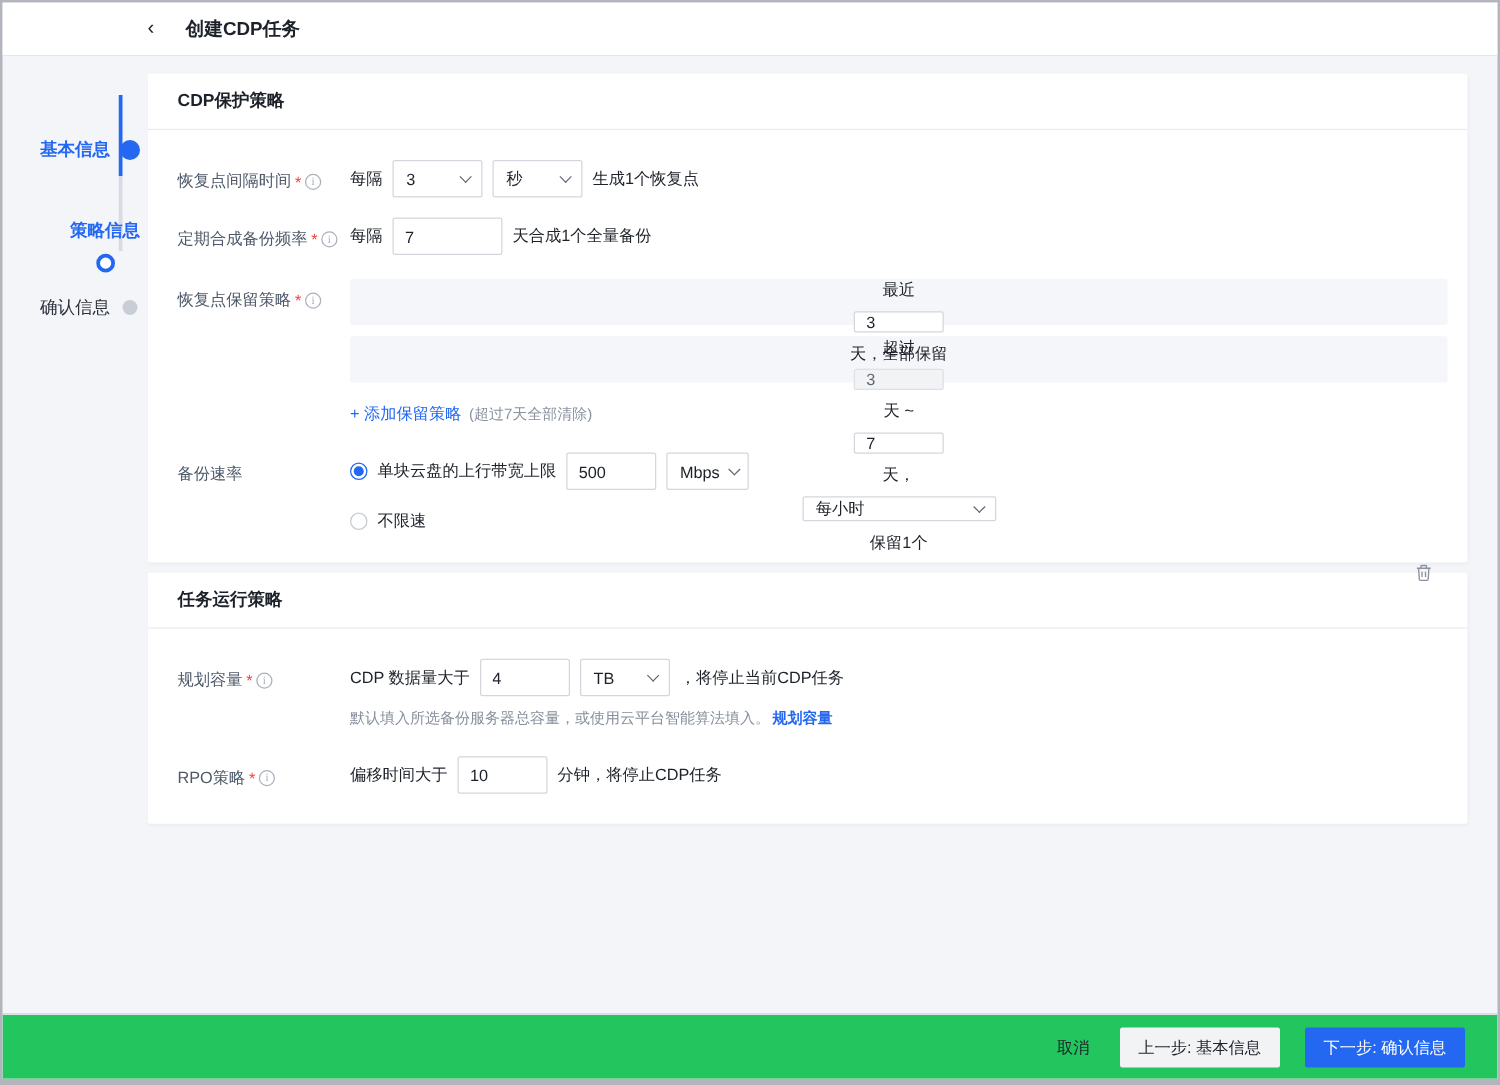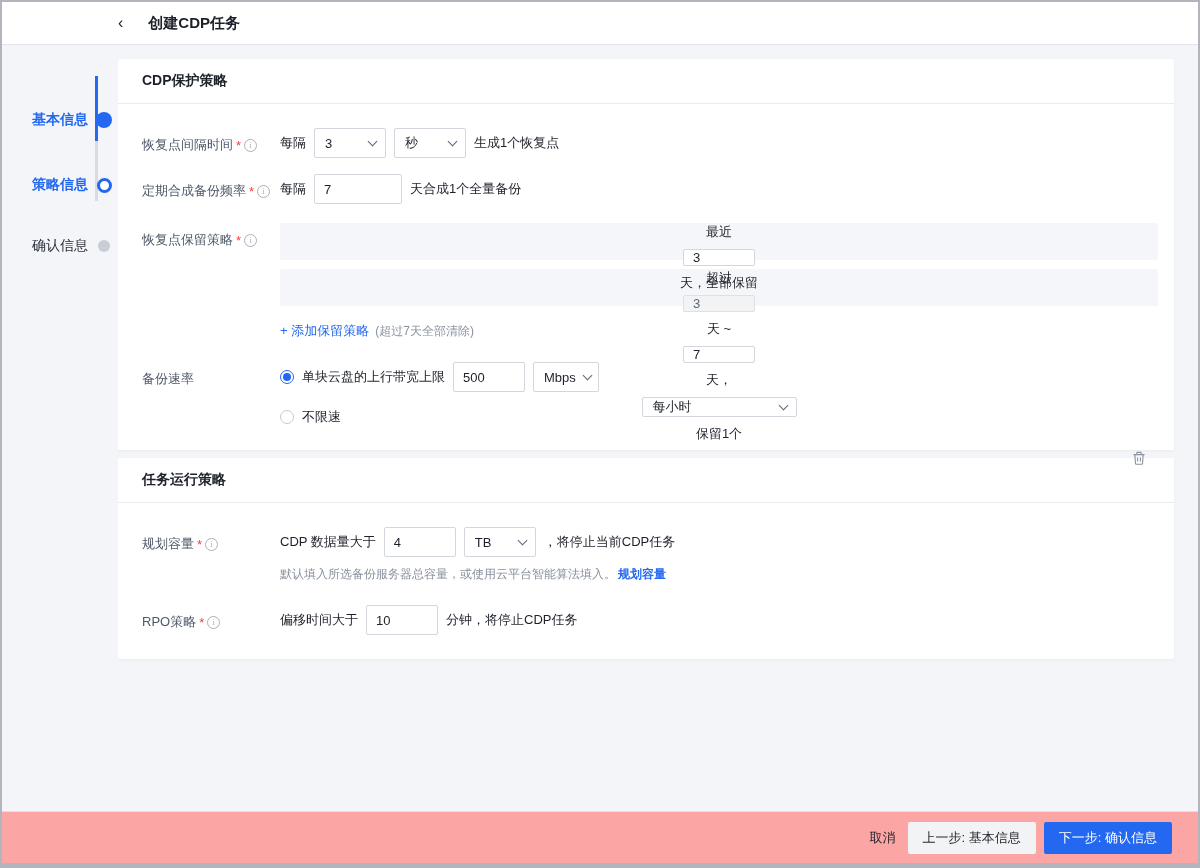--- a/index.html
+++ b/index.html
@@ -24,21 +24,21 @@
   .track.blue { top:31px; height:65px; background:#2468f2; }
   .track.grey { top:96px; height:60px; background:#d8dbe2; }
   .step { position:absolute; right:6px; display:flex; align-items:center; gap:8px; }
   .step-label { font-size:14px; }
   .step.done .step-label, .step.current .step-label { color:#2468f2; font-weight:bold; }
   .step.pending .step-label { color:#2b303b; }
   .dotbox { width:16px; height:16px; display:flex; align-items:center; justify-content:center; }
   .dot-done { width:16px; height:16px; border-radius:50%; background:#2468f2; }
   .dot-current { width:15px; height:15px; border-radius:50%; background:#fff; border:3px solid #2468f2; }
   .dot-pending { width:12px; height:12px; border-radius:50%; background:#c9cdd6; }
-  .step1 { top:66px; } .step2 { top:131px; } .step3 { top:192px; }
+  .step1 { top:66px; } .step2 { top:131px;flex-direction:column; } .step3 { top:192px; }
 
   
   .main { flex:1; padding:14px 24px 0 0; overflow:hidden; }
   .card { background:#fff; border-radius:2px; box-shadow:0 1px 3px rgba(31,35,41,.05); }
   .card + .card { margin-top:8px; }
   .card-head { height:45px; display:flex; align-items:center; padding:0 24px;
                border-bottom:1px solid #e9ebf0; }
   .card-title { font-size:14px; font-weight:bold; color:#1d2129; }
   .card-body { padding:24px 16px 24px 24px; }
 
@@ -79,22 +79,22 @@
   .radio-row + .radio-row { margin-top:16px; }
   .radio { width:14px; height:14px; border-radius:50%; flex:none; cursor:pointer; position:relative; }
   .radio.on { border:1px solid #2468f2; background:#fff; }
   .radio.on::after { content:""; position:absolute; inset:2px; border-radius:50%; background:#2468f2; }
   .radio.off { border:1px solid #c5cad3; background:#fff; }
 
   .helper { margin:9px 0 0 0; font-size:12px; color:#878f9c; display:flex; gap:2px; align-items:center; }
   .helper .link { font-size:12px; font-weight:bold; }
 
   
-  .footer { flex:none; height:52px; background:#fca5a5; border-top:1px solid #dfe2e8;
-            display:flex; align-items:center; justify-content:flex-end; gap:8px; padding-right:26px;padding-left:8px; }
+  .footer { flex:none; height:52px; background:#22c55e; border-top:1px solid #dfe2e8;
+            display:flex; align-items:center; justify-content:flex-end; gap:20px; padding-right:26px;padding-left:8px; }
   .btn { height:32px; display:inline-flex; align-items:center; justify-content:center;
          padding:0 15px; border-radius:2px; font-size:13px; cursor:pointer; border:none;
          font-family:inherit; }
   .btn-text { background:transparent; color:#1d2129; padding:0 4px; }
   .btn-grey { background:#f2f3f5; color:#1d2129; }
   .btn-blue { background:#2468f2; color:#fff; }
 </style>
 </head>
 <body>
 

